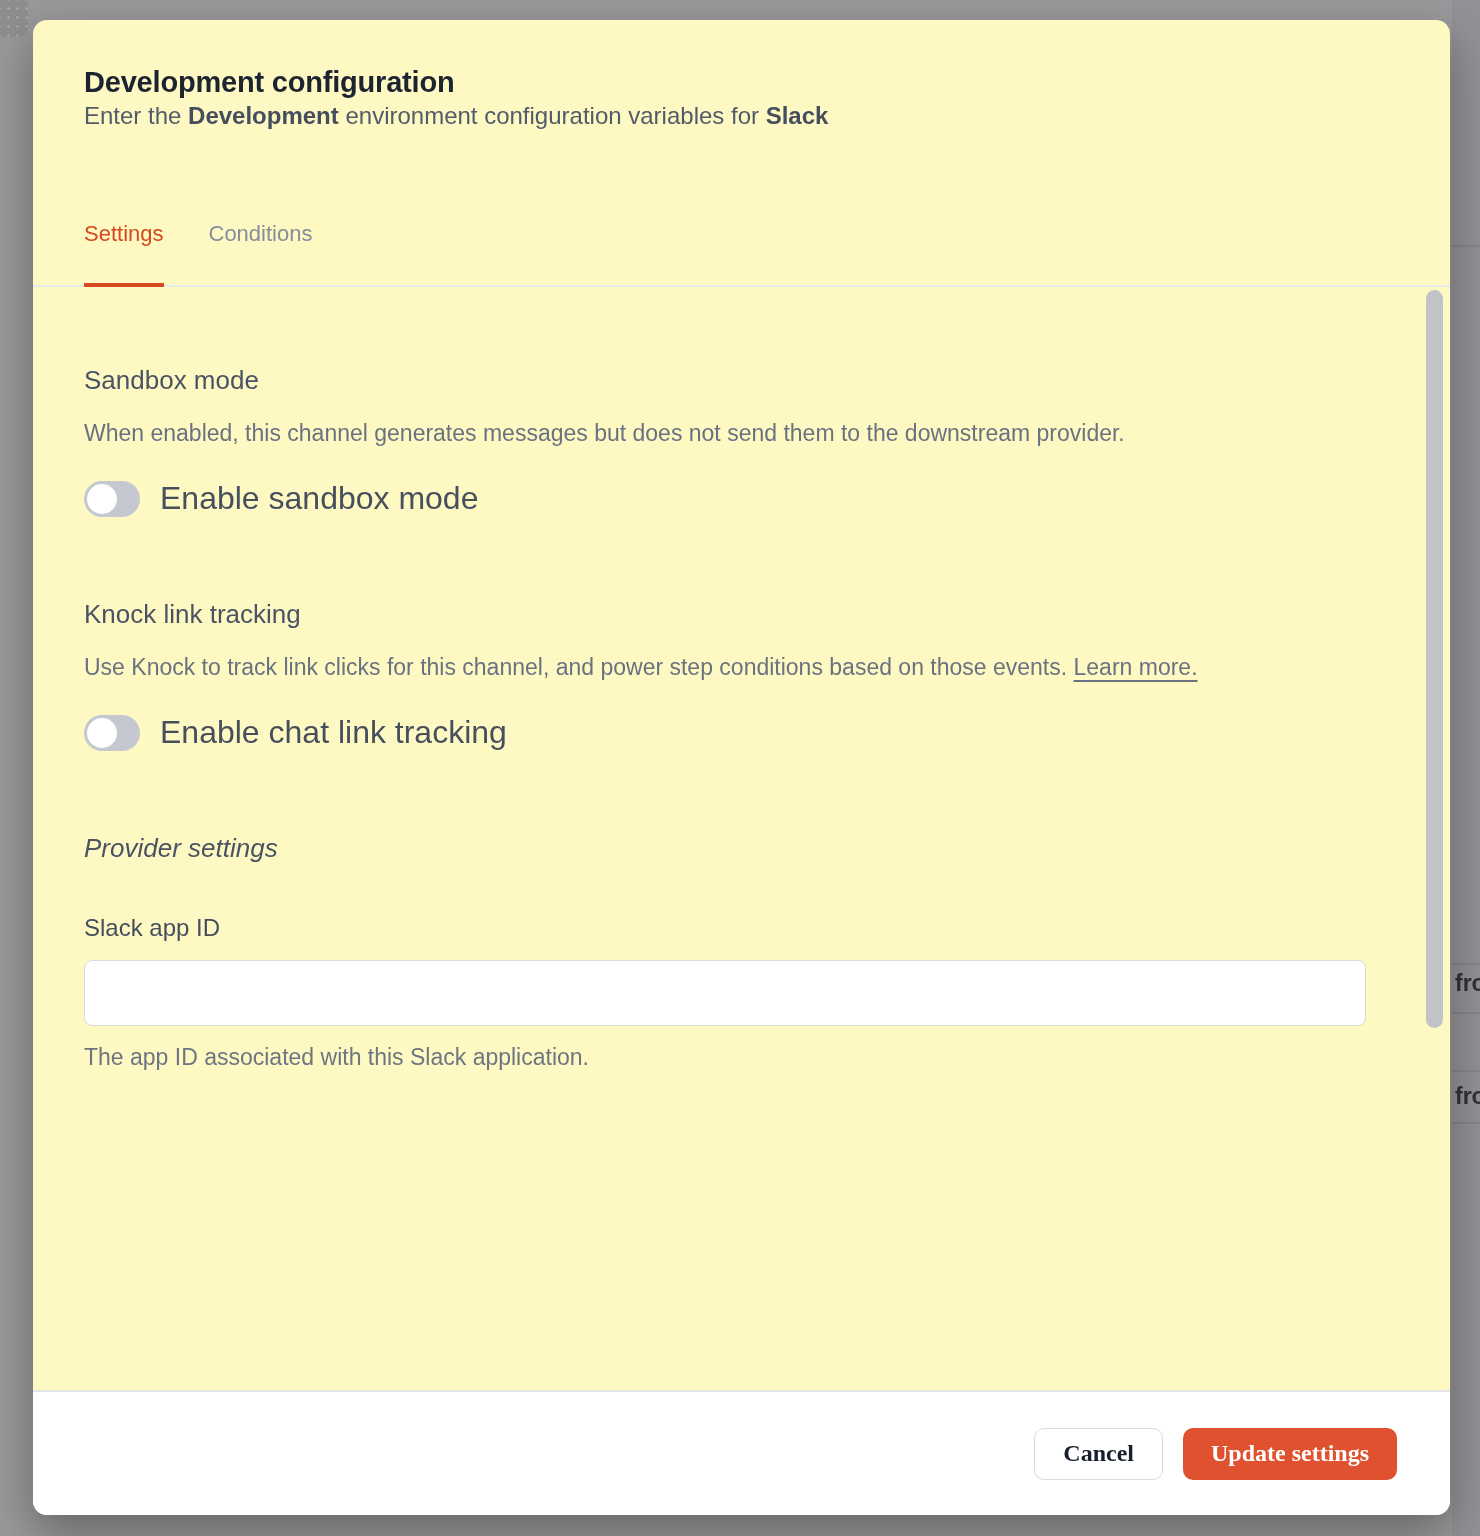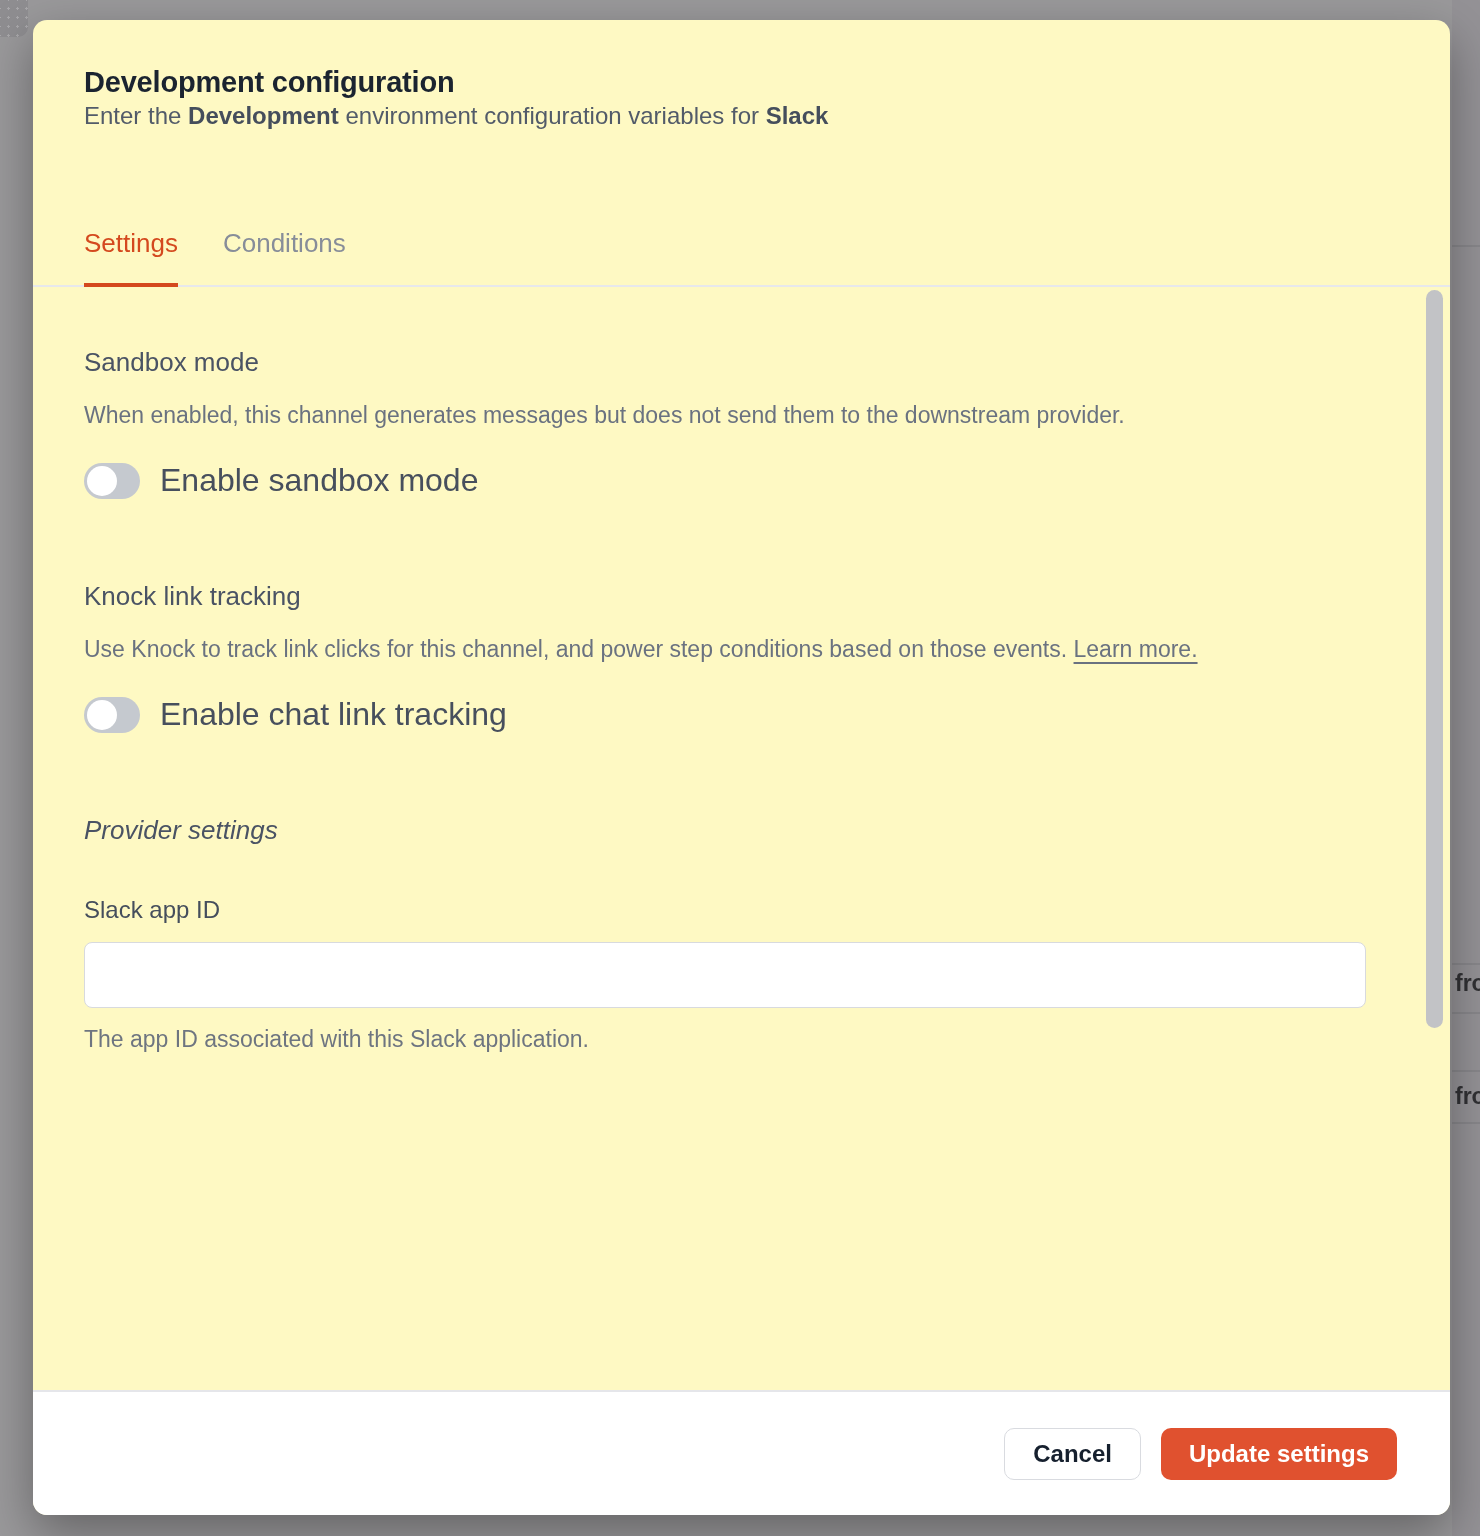--- a/index.html
+++ b/index.html
@@ -38,28 +38,28 @@
   .modal-header {
     position:absolute; left:0; top:0; width:100%; height:267px;
     padding:46px 51px 0 51px;
     border-bottom:2px solid #e7e8ec;
   }
   .dialog-title { font-size:29px; font-weight:700; color:#1b2430; letter-spacing:-0.2px; }
   .dialog-subtitle { margin-top:3px; font-size:24px; color:#525b69; }
   .dialog-subtitle b { color:#454e5c; font-weight:700; }
   .tabs { position:absolute; left:51px; bottom:-2px; display:flex; gap:45px; }
   .tab {
-    font-size:26px; padding-bottom:24px; cursor:pointer;
+    font-size:22px; padding-bottom:36px; cursor:pointer;
     color:#878d99; border-bottom:4px solid transparent;
   }
   .tab.active { color:#d4491e; border-bottom-color:#d4491e; }
 
   
   .modal-body {
-    position:absolute; left:0; top:269px; width:100%; height:1101px;
+    position:absolute; left:0; top:287px; width:100%; height:1101px;
     padding:58px 84px 0 51px; overflow:hidden;
   }
   .section-heading { font-size:26px; font-weight:400; color:#4a5364; margin-bottom:14px; }
   .section-desc { font-size:23px; color:#6a7280; line-height:46px; margin-bottom:24px; max-width:1285px; }
   .section-desc a { color:#6a7280; text-decoration:underline; text-underline-offset:5px; cursor:pointer; }
   .toggle-row { display:flex; align-items:center; gap:20px; margin-bottom:82px; }
   .toggle {
     width:56px; height:36px; border-radius:18px; background:#c5c9cf;
     position:relative; cursor:pointer; flex:0 0 auto;
   }
@@ -90,21 +90,21 @@
   
   .modal-footer {
     position:absolute; left:0; bottom:0; width:100%; height:125px;
     border-top:2px solid #e5e6ea;
     display:flex; align-items:center; justify-content:flex-end;
     gap:20px; padding-right:53px;
     background:#fff; border-radius:0 0 14px 14px;
   }
   .btn {
     height:52px; border-radius:10px; font-size:24px; font-weight:600;
-    padding:0 28px; cursor:pointer; font-family:Liberation Sans, sans-serif;
+    padding:0 28px; cursor:pointer; font-family:Liberation Serif, serif;
     display:flex; align-items:center; justify-content:center;
   }
   .btn-cancel { background:#ffffff; border:1.5px solid #d9dbe0; color:#16202e; }
   .btn-primary { background:#e0512f; border:none; color:#ffffff; }
 </style>
 </head>
 <body>
 
 <div class="bg-corner"></div>
 <div class="bg-strip">

